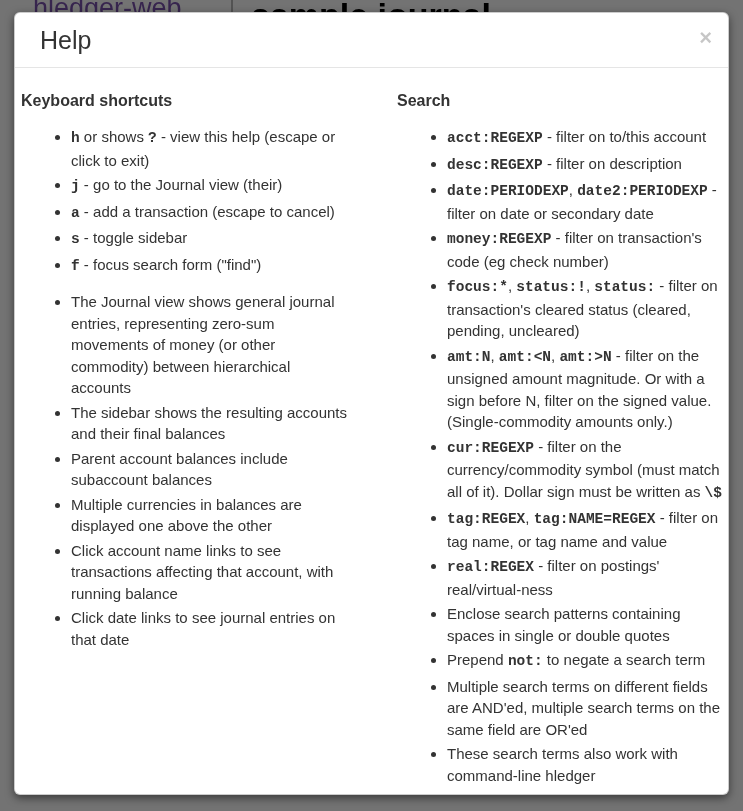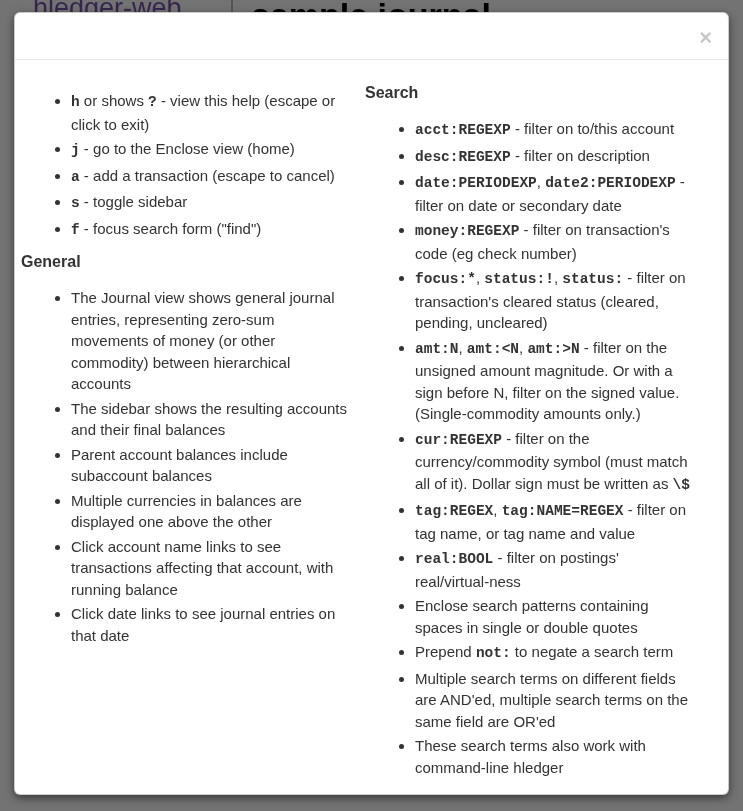--- a/index.html
+++ b/index.html
@@ -73,21 +73,21 @@
   }
 
   .modal-body {
     display: flex;
     padding: 16px 0 20px 6px;
     font-size: 15px;
     line-height: 21.5px;
     color: #333;
   }
   .col-left  { width: 330px; flex: none; }
-  .col-right { width: 327px; flex: none; margin-left: 14px; }
+  .col-right { width: 327px; flex: none; margin-left: 46px; }
 
   .section-heading {
     margin: 6px 0 12px;
     font-size: 16px; font-weight: 700;
     line-height: 22px;
     color: #333;
   }
   ul.help-list {
     margin: 14px 0 10px;
     padding: 0 0 0 50px;
@@ -112,52 +112,53 @@
   <div class="sidebar-divider"></div>
 </div>
 
 <div class="modal-backdrop"></div>
 
 <div class="help-modal">
   <div class="modal-header">
     <button class="close-button">
       <span>×</span>
     </button>
+    <h2 class="modal-title">Help</h2>
   </div>
   <div class="modal-body">
     <div class="col-left">
+      <div class="section-heading">Keyboard shortcuts</div>
       <ul class="help-list">
           <li><code>h</code><span> or shows </span><code>?</code><span> - view this help (escape or click to exit)</span></li>
-          <li><code>j</code><span> - go to the Enclose view (home)</span></li>
+          <li><code>j</code><span> - go to the Journal view (their)</span></li>
           <li><code>a</code><span> - add a transaction (escape to cancel)</span></li>
           <li><code>s</code><span> - toggle sidebar</span></li>
           <li><code>f</code><span> - focus search form ("find")</span></li>
         </ul>
-      <div class="section-heading">General</div>
       <ul class="help-list">
           <li><span>The Journal view shows general journal entries, representing zero-sum movements of money (or other commodity) between hierarchical accounts</span></li>
           <li><span>The sidebar shows the resulting accounts and their final balances</span></li>
           <li><span>Parent account balances include subaccount balances</span></li>
           <li><span>Multiple currencies in balances are displayed one above the other</span></li>
           <li><span>Click account name links to see transactions affecting that account, with running balance</span></li>
           <li><span>Click date links to see journal entries on that date</span></li>
         </ul>
     </div>
     <div class="col-right">
       <div class="section-heading">Search</div>
       <ul class="help-list">
           <li><code>acct:REGEXP</code><span> - filter on to/this account</span></li>
           <li><code>desc:REGEXP</code><span> - filter on description</span></li>
           <li><code>date:PERIODEXP</code><span>, </span><code>date2:PERIODEXP</code><span> - filter on date or secondary date</span></li>
           <li><code>money:REGEXP</code><span> - filter on transaction's code (eg check number)</span></li>
           <li><code>focus:*</code><span>, </span><code>status:!</code><span>, </span><code>status:</code><span> - filter on transaction's cleared status (cleared, pending, uncleared)</span></li>
           <li><code>amt:N</code><span>, </span><code>amt:&lt;N</code><span>, </span><code>amt:&gt;N</code><span> - filter on the unsigned amount magnitude. Or with a sign before N, filter on the signed value. (Single-commodity amounts only.)</span></li>
           <li><code>cur:REGEXP</code><span> - filter on the currency/commodity symbol (must match all of it). Dollar sign must be written as </span><code>\$</code></li>
           <li><code>tag:REGEX</code><span>, </span><code>tag:NAME=REGEX</code><span> - filter on tag name, or tag name and value</span></li>
-          <li><code>real:BOOL</code><span> - filter on postings' real/virtual-ness</span></li>
+          <li><code>real:REGEX</code><span> - filter on postings' real/virtual-ness</span></li>
           <li><span>Enclose search patterns containing spaces in single or double quotes</span></li>
           <li><span>Prepend </span><code>not:</code><span> to negate a search term</span></li>
           <li><span>Multiple search terms on different fields are AND'ed, multiple search terms on the same field are OR'ed</span></li>
           <li><span>These search terms also work with command-line hledger</span></li>
         </ul>
     </div>
   </div>
 </div>
 
 </body></html>

